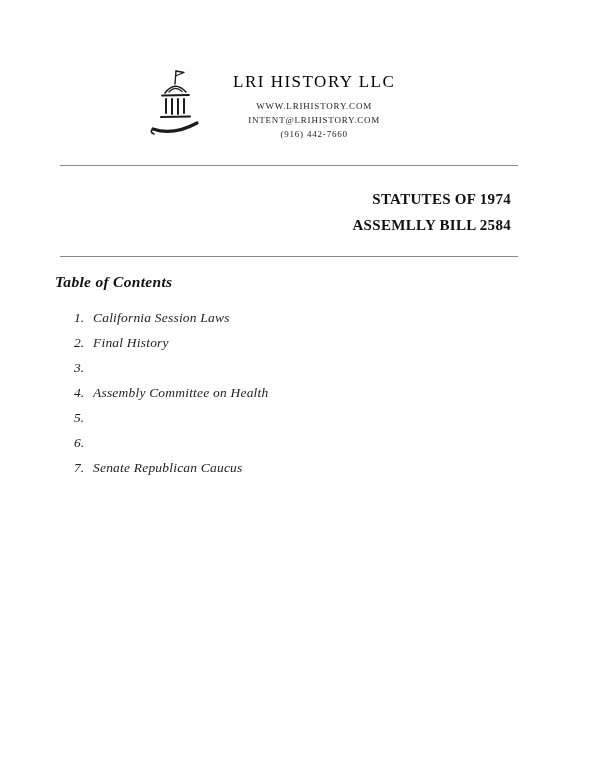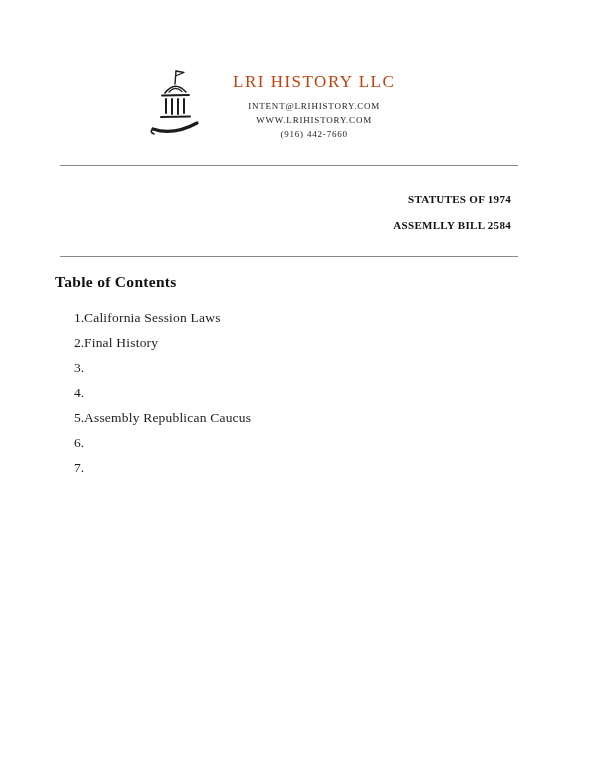--- a/index.html
+++ b/index.html
@@ -33,21 +33,21 @@
   .logo svg { width: 100%; height: 100%; }
   .letterhead-text {
     text-align: center;
     padding-top: 6px;
     min-width: 140px;
   }
   .company-name {
     font-size: 17px;
     letter-spacing: 1.5px;
     margin-bottom: 7px;
-    color: #c2410c;
+    color: #000000;
   }
   .contact-line {
     font-size: 9px;
     letter-spacing: 0.8px;
     line-height: 14px;
     color: #222;
   }
 
   
   .rule {
@@ -58,31 +58,32 @@
   }
   .rule-1 { margin-top: 24px; }
   .rule-2 { margin-top: 18px; }
 
   
   .statutes {
     margin-top: 20px;
     margin-right: 89px;
     text-align: right;
     font-weight: bold;
-    font-size: 11px;
+    font-size: 15px;
     line-height: 26px;
     letter-spacing: 0.3px;
     color: #111;
   }
   .statutes .line { white-space: pre; }
 
   
   .toc {
     margin-top: 16px;
     margin-left: 55px;
+    font-style: italic;
   }
   .toc-title {
     font-size: 15.5px;
     font-weight: bold;
     letter-spacing: 0.3px;
     color: #111;
     margin-bottom: 14px;
   }
   .toc-list {
     list-style: none;
@@ -94,21 +95,21 @@
     font-size: 13.5px;
     line-height: 25px;
     color: #1c1c1c;
   }
   .toc-num {
     width: 16px;
     text-align: right;
     flex: 0 0 auto;
   }
   .toc-label {
-    margin-left: 0;
+    margin-left: 9px;
     letter-spacing: 0.2px;
     text-align: center;
   }
 </style>
 </head>
 <body>
 
 <div class="page">
 
   <header class="letterhead">
@@ -129,22 +130,22 @@
         <path d="M39 33 L39 47" stroke="#1c1c1c" stroke-width="2" stroke-linecap="round"></path>
 
         <path d="M16 51 L45 50.5" stroke="#1c1c1c" stroke-width="2" stroke-linecap="round"></path>
 
         <path d="M8 63 Q28 70 52 57" stroke="#1c1c1c" stroke-width="3.2" stroke-linecap="round"></path>
         <path d="M8 63 Q4 66 9 68" stroke="#1c1c1c" stroke-width="1.6" stroke-linecap="round"></path>
       </svg>
     </div>
     <div class="letterhead-text">
       <div class="company-name">LRI HISTORY LLC</div>
+      <div class="contact-line">WWW.LRIHISTORY.COM</div>
       <div class="contact-line">INTENT@LRIHISTORY.COM</div>
-      <div class="contact-line">WWW.LRIHISTORY.COM</div>
       <div class="contact-line">(916) 442-7660</div>
     </div>
   </header>
 
   <hr class="rule rule-1">
 
   <section class="statutes">
     <div class="line">STATUTES OF 1974</div>
     <div class="line">ASSEMLLY BILL 2584</div>
   </section>
@@ -160,27 +161,28 @@
       </li>
       <li class="toc-item">
         <span class="toc-num">2.</span>
         <span class="toc-label">Final History</span>
       </li>
       <li class="toc-item">
         <span class="toc-num">3.</span>
       </li>
       <li class="toc-item">
         <span class="toc-num">4.</span>
+        <span class="toc-label">Assembly Committee on Health</span>
       </li>
       <li class="toc-item">
         <span class="toc-num">5.</span>
-        <span class="toc-label">Assembly Republican Caucus</span>
       </li>
       <li class="toc-item">
         <span class="toc-num">6.</span>
       </li>
       <li class="toc-item">
         <span class="toc-num">7.</span>
+        <span class="toc-label">Senate Republican Caucus</span>
       </li>
     </ol>
   </section>
 
 </div>
 
 </body></html>

